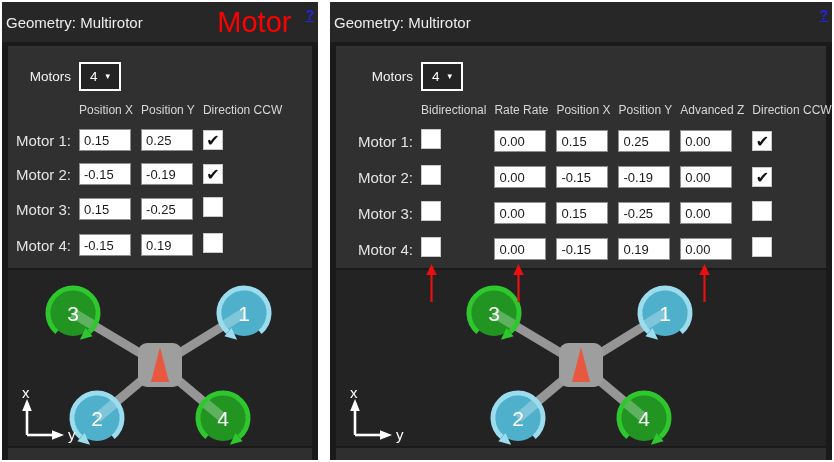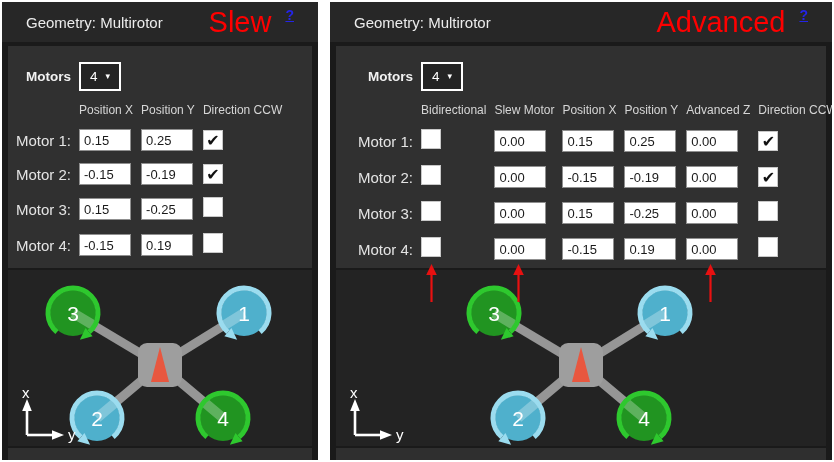--- a/index.html
+++ b/index.html
@@ -13,41 +13,41 @@
   }
   .panel {
     background: #1a1a1a; height: 458px; overflow: hidden;
     display: flex; flex-direction: column;
   }
   .panel.basic { width: 316px; }
   .panel.advanced { width: 502px; }
 
   .panel-header {
     height: 40px; flex: 0 0 40px; background: #272727;
-    display: flex; align-items: center; padding: 0 24px;
+    display: flex; align-items: center; padding: 0 4px;
   }
   .panel-title { font-size: 15px; color: #ececec; flex: 1; white-space: nowrap; }
   .mode-label { font-size: 29px; line-height: 1; margin-right: 14px; }
   .help-link { font-size: 14px; font-weight: bold; text-decoration: underline; cursor: pointer; align-self: flex-start; margin-top: 5px; }
 
   .section-box {
     margin: 4px 6px 0 6px; background: #303030; height: 222px; flex: 0 0 222px;
     position: relative; z-index: 2; overflow: visible; padding-top: 4px;
   }
   .panel.basic .section-box .motor-table { margin-left: 0px; }
   .panel.advanced .section-box .motor-table { margin-left: 14px; }
 
   .motor-table { border-collapse: separate; border-spacing: 8px 12px; }
   .motor-table th.col-h {
     font-size: 12px; font-weight: 400; color: #d6d6d6;
     text-align: left; white-space: nowrap; padding: 0;
   }
   .motor-table td { padding: 0; vertical-align: middle; }
   .lbl { color: #e4e4e4; font-size: 15px; text-align: right; white-space: nowrap; }
-  .motors-lbl { font-weight: bold; font-size: 13.5px; color: #f2f2f2; }
+  .motors-lbl { font-weight: normal; font-size: 13.5px; color: #f2f2f2; }
 
   .dropdown {
     display: inline-flex; align-items: center; gap: 8px;
     border: 2px solid #ffffff; background: #242424; color: #fff;
     padding: 5px 9px; font-size: 13.5px; cursor: pointer;
   }
   .dropdown .caret { font-size: 9px; line-height: 1; }
 
   input.num {
     width: 52px; height: 22px; border: 1px solid #8f8f8f; background: #fff;
@@ -75,21 +75,21 @@
   .bottom-strip { margin: 2px 6px 0 6px; background: #2f2f2f; height: 12px; flex: 0 0 12px; }
 
   text { font-family: "Liberation Sans", "DejaVu Sans", sans-serif; }
 </style>
 </head>
 <body>
 
 <div class="panel basic">
   <div class="panel-header">
     <span class="panel-title">Geometry: Multirotor</span>
-    <span class="mode-label" style="color: rgb(255, 0, 0);">Slew</span>
+    <span class="mode-label" style="color: rgb(255, 0, 0);">Motor</span>
     <span class="help-link" style="color: rgb(36, 36, 232);">?</span>
   </div>
   <div class="section-box">
     <table class="motor-table">
         <tbody>
           <tr>
     <td class="lbl motors-lbl">Motors</td>
     <td colspan="3">
       <div class="dropdown">
         <span>4</span>
@@ -176,38 +176,37 @@
       <polygon points="50,51 38,46.2 38,55.8" fill="#fff"></polygon>
       <text x="54" y="56" fill="#fff" font-size="15">y</text>
     </svg>
     </div>
   <div class="bottom-strip"></div>
 </div>
 
 <div class="panel advanced">
   <div class="panel-header">
     <span class="panel-title">Geometry: Multirotor</span>
-    <span class="mode-label" style="color: rgb(255, 0, 0);">Advanced</span>
     <span class="help-link" style="color: rgb(36, 36, 232);">?</span>
   </div>
   <div class="section-box">
     <table class="motor-table">
         <tbody>
           <tr>
     <td class="lbl motors-lbl">Motors</td>
     <td colspan="6">
       <div class="dropdown">
         <span>4</span>
         <span class="caret">▾</span>
       </div></td>
           </tr>
           <tr>
             <td></td>
             <th class="col-h">Bidirectional</th>
-            <th class="col-h">Slew Motor</th>
+            <th class="col-h">Rate Rate</th>
             <th class="col-h">Position X</th>
             <th class="col-h">Position Y</th>
             <th class="col-h">Advanced Z</th>
             <th class="col-h">Direction CCW</th>
           </tr>
           <tr>
             <td class="lbl">Motor 1:</td>
             <td><span class="checkbox"></span></td>
             <td><input class="num" value="0.00" readonly="" style=""></td>
             <td><input class="num" value="0.15" readonly="" style=""></td>

